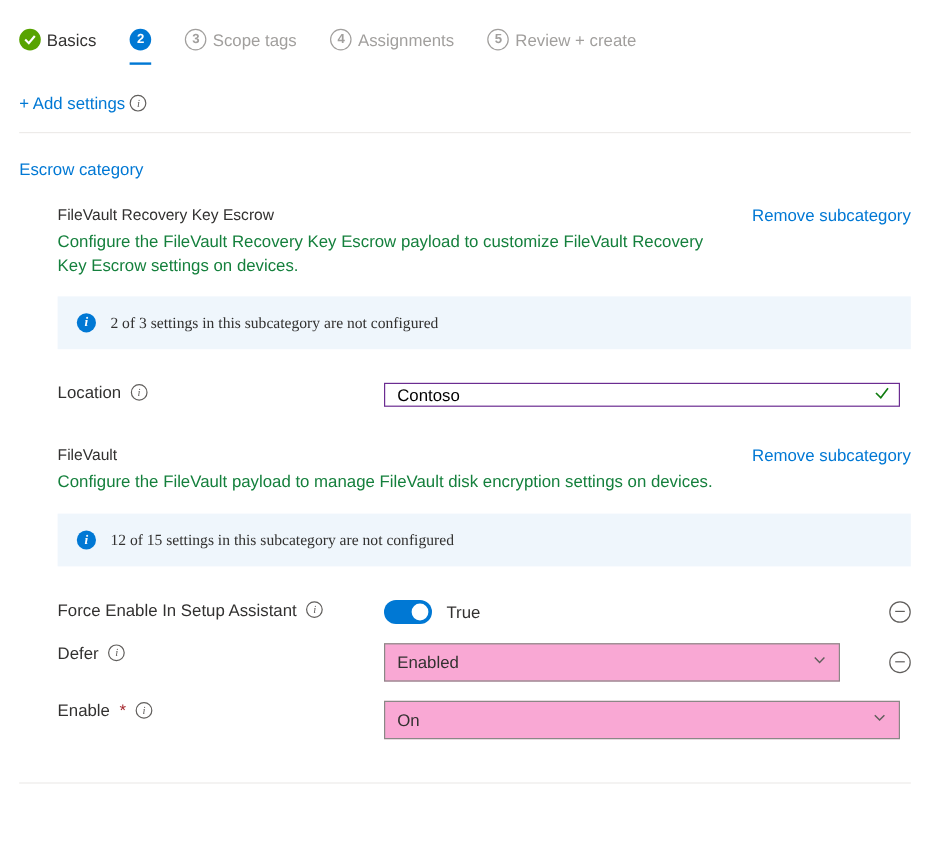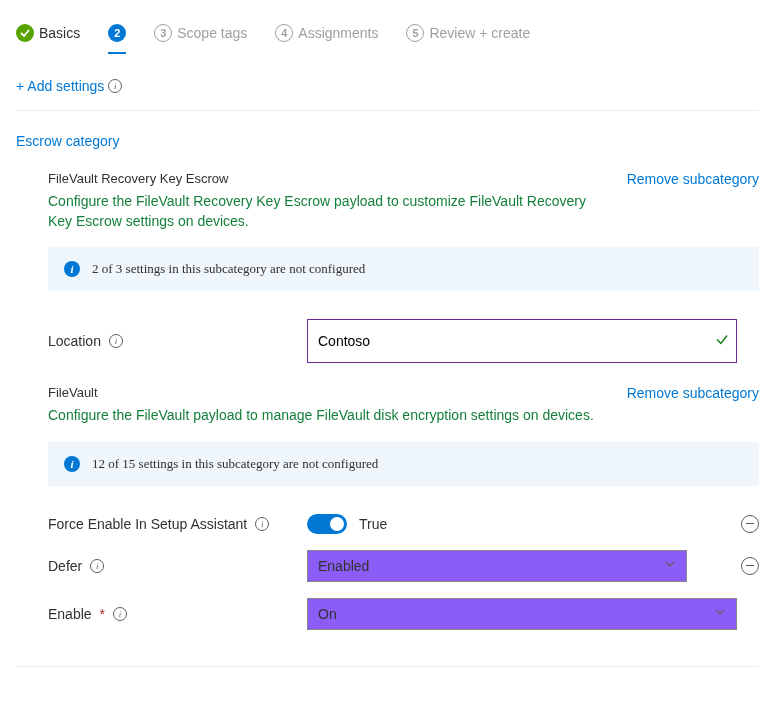--- a/index.html
+++ b/index.html
@@ -30,35 +30,35 @@
     
     .subcategory { margin-left: 32px; margin-top: 16px; }
     .sub-header { display: flex; align-items: flex-start; justify-content: space-between; }
     .sub-title { font-size: 13px; font-weight: 400; margin-bottom: 6px; }
     .sub-desc { font-size: 14px; color: #15803d; margin-bottom: 16px; max-width: 560px; line-height: 1.4; }
     
     .info-banner { background: #EFF6FC; padding: 14px 16px; display: flex; align-items: center; gap: 12px; margin-bottom: 20px; }
     .info-banner-icon { width: 16px; height: 16px; background: #0078D4; border-radius: 50%; color: white; display: flex; align-items: center; justify-content: center; font-size: 11px; font-style: italic; font-family: Georgia, serif; font-weight: bold; flex-shrink: 0; }
     .info-banner-text { font-size: 13px; font-family: Liberation Serif, serif; }
     
-    .setting-row { display: flex; align-items: center; padding: 8px 0; gap: 7px; }
+    .setting-row { display: flex; align-items: flex-start; padding: 8px 0; gap: 20px; }
     .setting-label { width: 252px; display: flex; align-items: center; gap: 8px; font-size: 14px; flex-shrink: 0; }
     .setting-control { flex: 1; display: flex; align-items: center; gap: 12px; }
     .required { color: #A4262C; }
     
-    .text-input { width: 100%; height: 44px; padding: 0 10px; border: 1px solid #8A8886; font-family: inherit; font-size: 14px; }
+    .text-input { width: 100%; height: 20px; padding: 0 10px; border: 1px solid #8A8886; font-family: inherit; font-size: 14px; }
     .text-input.valid { border-color: #6B2C91; }
     .input-wrap { position: relative; width: 100%; max-width: 430px; }
     .check-mark { position: absolute; right: 8px; top: 50%; transform: translateY(-50%); color: #107C10; }
     
     .toggle { width: 40px; height: 20px; background: #0078D4; border-radius: 10px; position: relative; cursor: pointer; flex-shrink: 0; }
     .toggle::after { content: ''; position: absolute; width: 14px; height: 14px; background: white; border-radius: 50%; top: 3px; right: 3px; }
     .toggle-label { font-size: 14px; }
     
-    .select { width: 100%; max-width: 380px; height: 32px; border: 1px solid #8A8886; padding: 0 10px; display: flex; align-items: center; justify-content: space-between; cursor: pointer; background: #8b5cf6; }
+    .select { width: 100%; max-width: 380px; height: 32px; border: 1px solid #8A8886; padding: 0 10px; display: flex; align-items: center; justify-content: space-between; cursor: pointer; background: #f9a8d4; }
     .select-wide { max-width: 430px; }
     .select-text { font-size: 14px; }
     .select-chevron { font-size: 12px; color: #605E5C; }
     
     .remove-circle { width: 18px; height: 18px; border: 1px solid #605E5C; border-radius: 50%; display: flex; align-items: center; justify-content: center; cursor: pointer; margin-left: auto; flex-shrink: 0; }
     .remove-circle::after { content: ''; width: 8px; height: 1px; background: #605E5C; }
     
     .label-info { color: #605E5C; }
   </style>
 </head>
@@ -126,21 +126,21 @@
         <span class="check-mark">
           <svg width="14" height="14" viewBox="0 0 14 14">
               <path d="M2 7 L6 11 L12 3" stroke="#107C10" stroke-width="1.4" fill="none"></path>
             </svg>
         </span>
       </div>
     </div>
   </div>
 </div>
 
-<div class="subcategory" style="margin-top: 14px;">
+<div class="subcategory" style="margin-top: 24px;">
   <div class="sub-header">
     <div>
       <h2 class="sub-title">FileVault</h2>
     </div>
     <span class="link-btn">Remove subcategory</span>
   </div>
   <p class="sub-desc">Configure the FileVault payload to manage FileVault disk encryption settings on devices.</p>
 
   <div class="info-banner">
     <span class="info-banner-icon">i</span>

